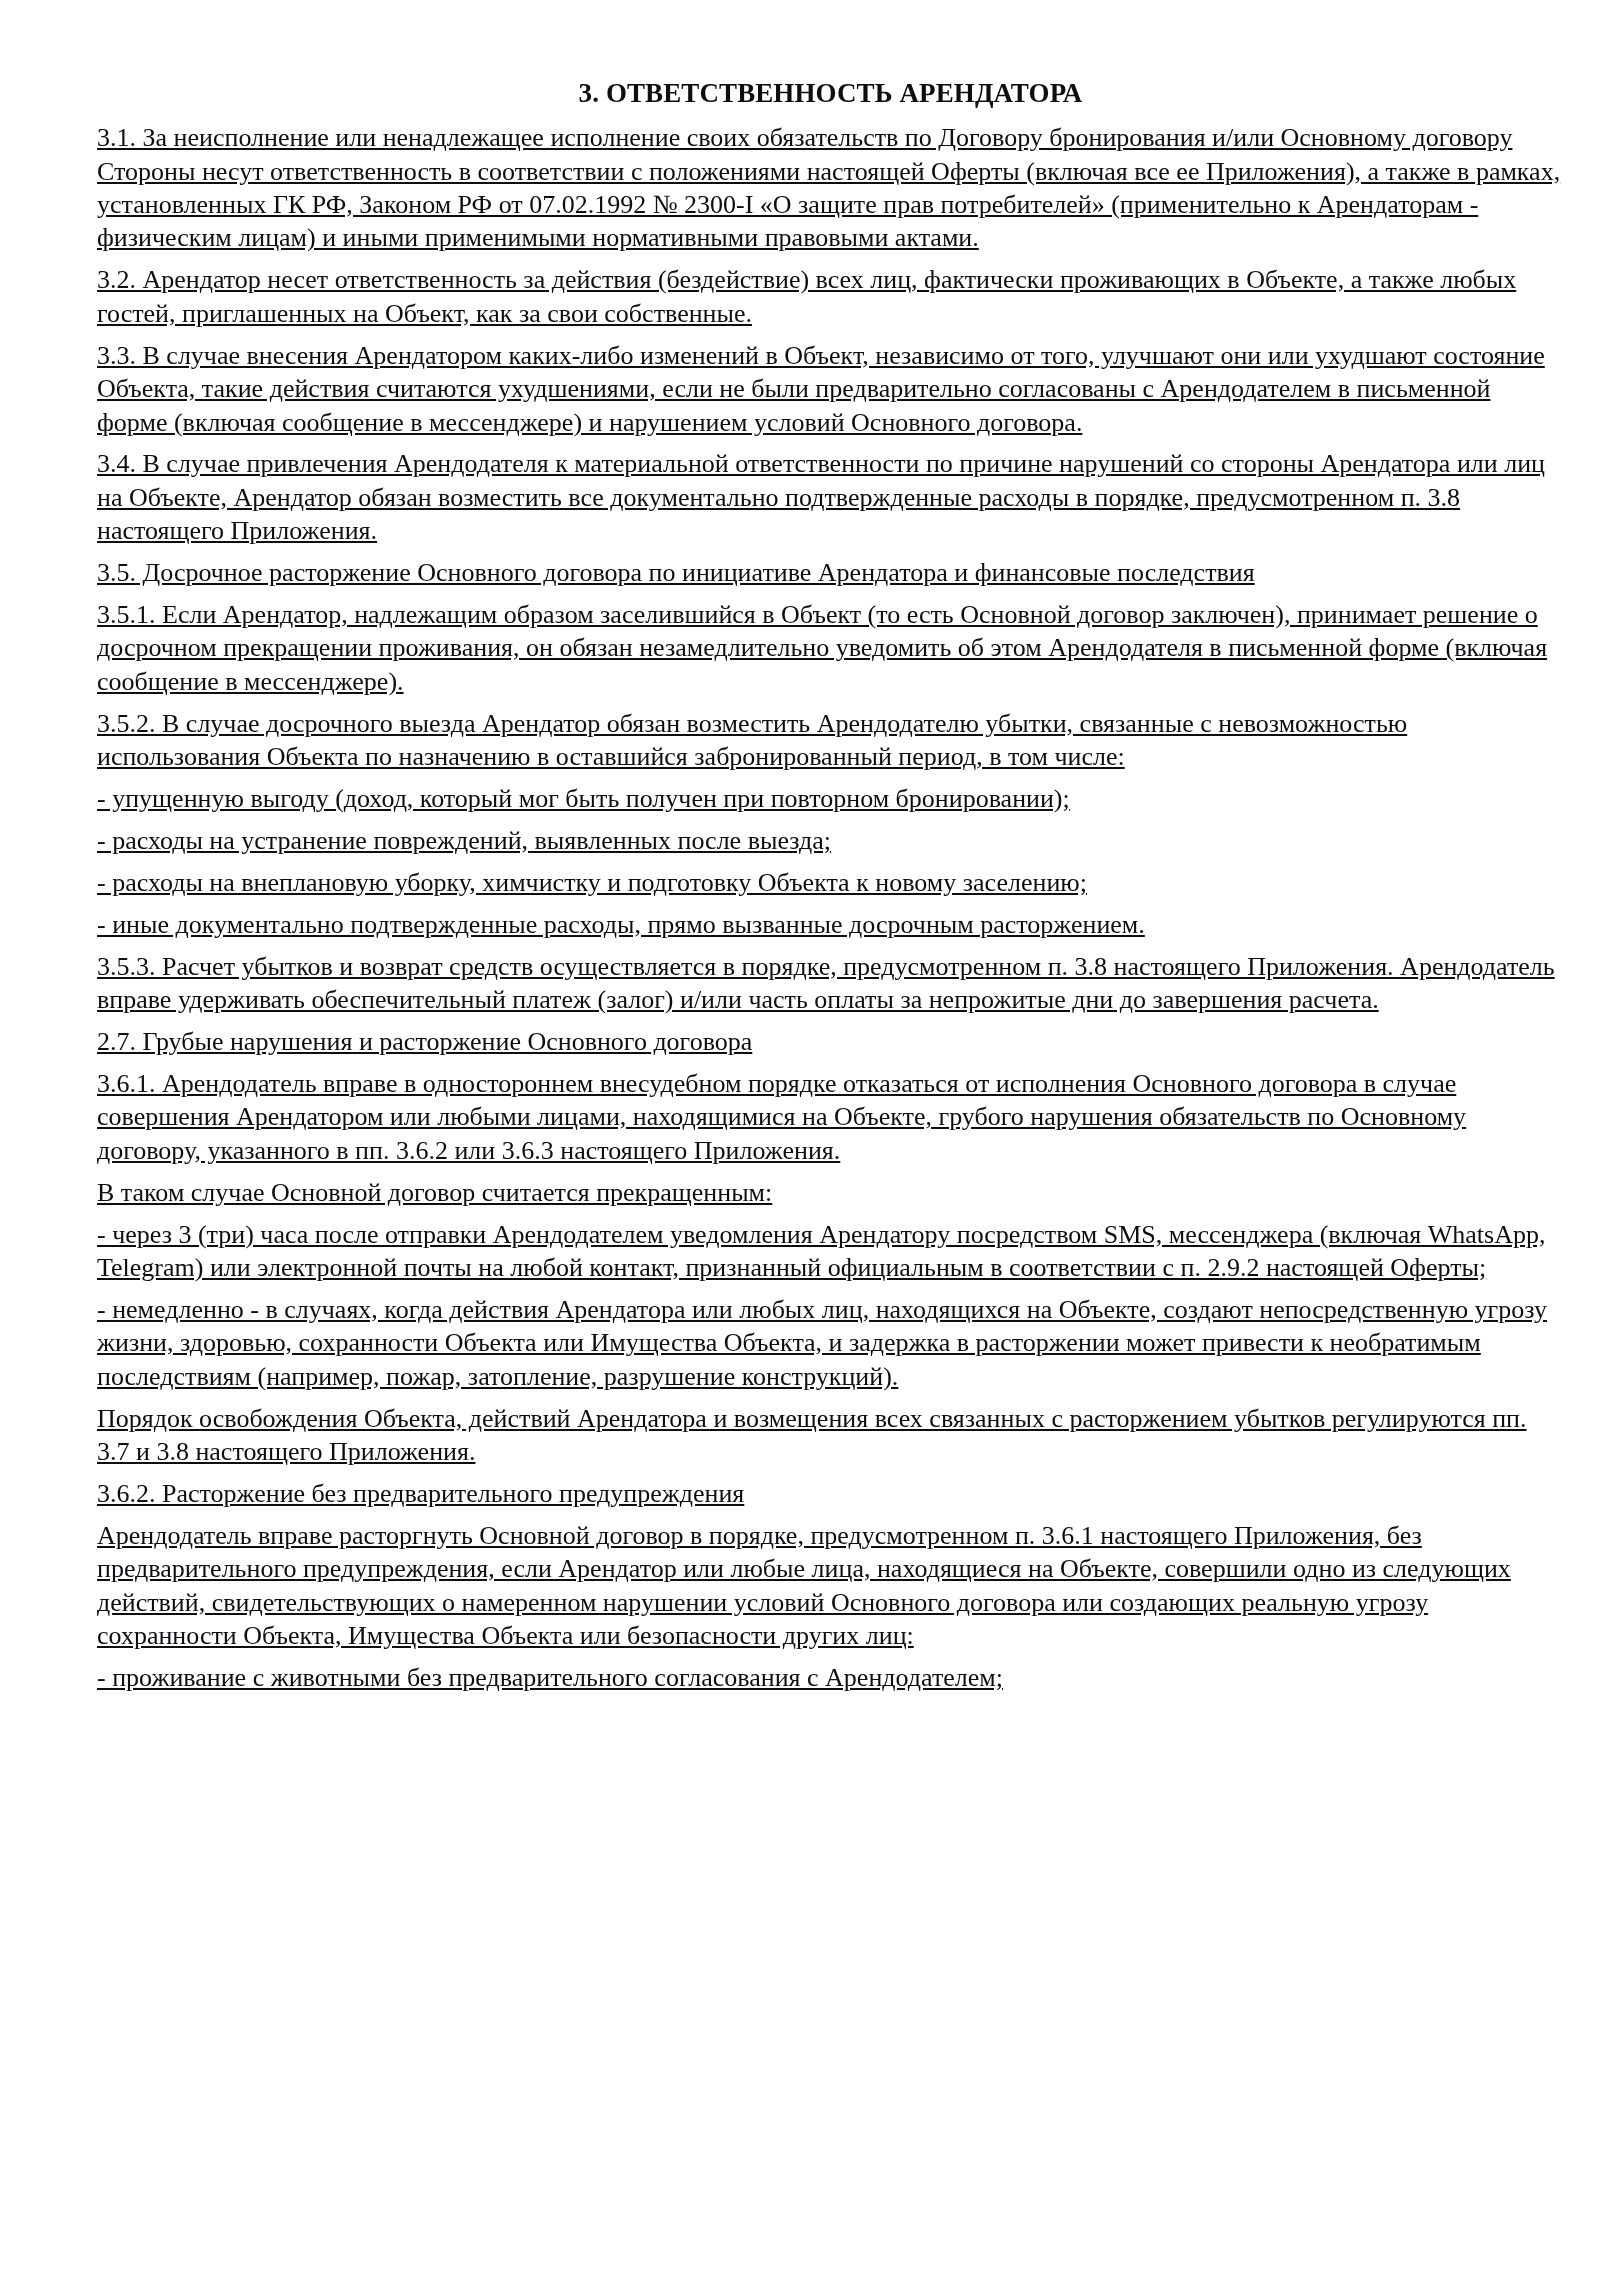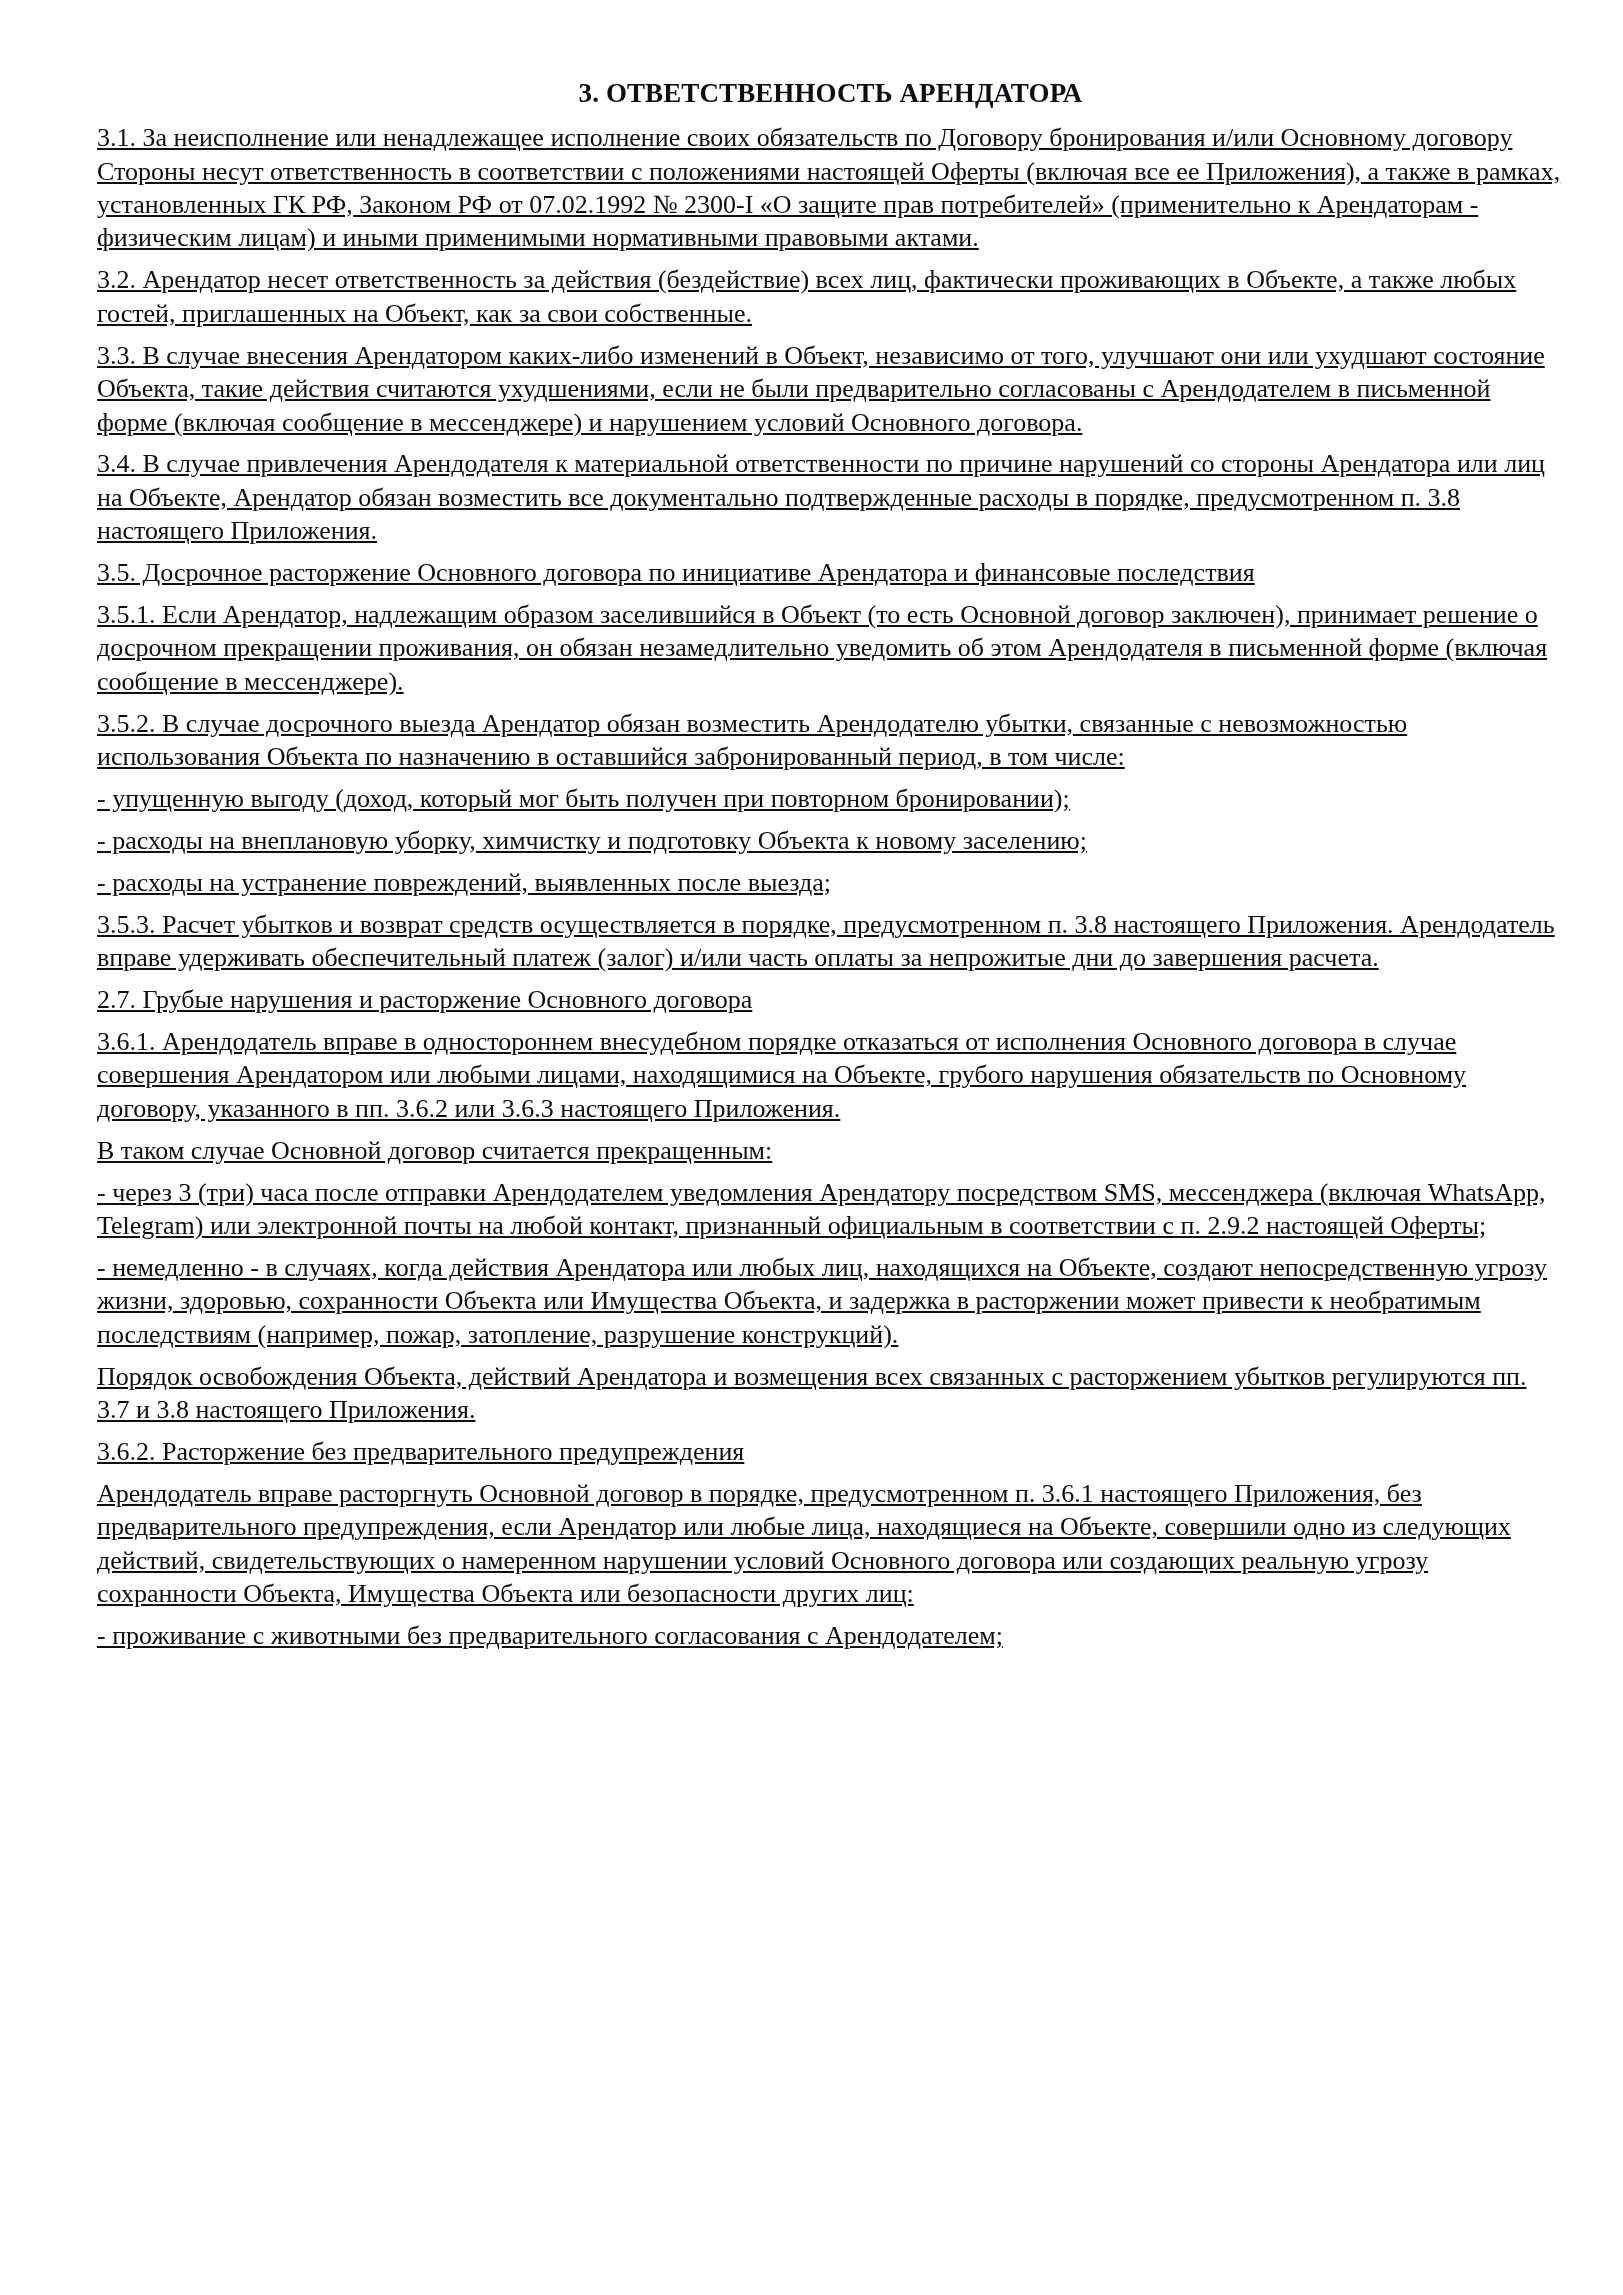--- a/index.html
+++ b/index.html
@@ -43,22 +43,23 @@
   <h1 class="doc-title">3. ОТВЕТСТВЕННОСТЬ АРЕНДАТОРА</h1>
   <div class="body">
     <p class="para">3.1. За неисполнение или ненадлежащее исполнение своих обязательств по Договору бронирования и/или Основному договору Стороны несут ответственность в соответствии с положениями настоящей Оферты (включая все ее Приложения), а также в рамках, установленных ГК РФ, Законом РФ от 07.02.1992 № 2300-I «О защите прав потребителей» (применительно к Арендаторам - физическим лицам) и иными применимыми нормативными правовыми актами.</p>
     <p class="para">3.2. Арендатор несет ответственность за действия (бездействие) всех лиц, фактически проживающих в Объекте, а также любых гостей, приглашенных на Объект, как за свои собственные.</p>
     <p class="para">3.3. В случае внесения Арендатором каких-либо изменений в Объект, независимо от того, улучшают они или ухудшают состояние Объекта, такие действия считаются ухудшениями, если не были предварительно согласованы с Арендодателем в письменной форме (включая сообщение в мессенджере) и нарушением условий Основного договора.</p>
     <p class="para">3.4. В случае привлечения Арендодателя к материальной ответственности по причине нарушений со стороны Арендатора или лиц на Объекте, Арендатор обязан возместить все документально подтвержденные расходы в порядке, предусмотренном п. 3.8 настоящего Приложения.</p>
     <p class="para">3.5. Досрочное расторжение Основного договора по инициативе Арендатора и финансовые последствия</p>
     <p class="para">3.5.1. Если Арендатор, надлежащим образом заселившийся в Объект (то есть Основной договор заключен), принимает решение о досрочном прекращении проживания, он обязан незамедлительно уведомить об этом Арендодателя в письменной форме (включая сообщение в мессенджере).</p>
     <p class="para">3.5.2. В случае досрочного выезда Арендатор обязан возместить Арендодателю убытки, связанные с невозможностью использования Объекта по назначению в оставшийся забронированный период, в том числе:</p>
     <p class="para">- упущенную выгоду (доход, который мог быть получен при повторном бронировании);</p>
+    <p class="para">- расходы на устранение повреждений, выявленных после выезда;</p>
     <p class="para">- расходы на внеплановую уборку, химчистку и подготовку Объекта к новому заселению;</p>
-    <p class="para">- расходы на устранение повреждений, выявленных после выезда;</p>
+    <p class="para">- иные документально подтвержденные расходы, прямо вызванные досрочным расторжением.</p>
     <p class="para">3.5.3. Расчет убытков и возврат средств осуществляется в порядке, предусмотренном п. 3.8 настоящего Приложения. Арендодатель вправе удерживать обеспечительный платеж (залог) и/или часть оплаты за непрожитые дни до завершения расчета.</p>
     <p class="para">2.7. Грубые нарушения и расторжение Основного договора</p>
     <p class="para">3.6.1. Арендодатель вправе в одностороннем внесудебном порядке отказаться от исполнения Основного договора в случае совершения Арендатором или любыми лицами, находящимися на Объекте, грубого нарушения обязательств по Основному договору, указанного в пп. 3.6.2 или 3.6.3 настоящего Приложения.</p>
     <p class="para">В таком случае Основной договор считается прекращенным:</p>
     <p class="para">- через 3 (три) часа после отправки Арендодателем уведомления Арендатору посредством SMS, мессенджера (включая WhatsApp, Telegram) или электронной почты на любой контакт, признанный официальным в соответствии с п. 2.9.2 настоящей Оферты;</p>
     <p class="para">- немедленно - в случаях, когда действия Арендатора или любых лиц, находящихся на Объекте, создают непосредственную угрозу жизни, здоровью, сохранности Объекта или Имущества Объекта, и задержка в расторжении может привести к необратимым последствиям (например, пожар, затопление, разрушение конструкций).</p>
     <p class="para">Порядок освобождения Объекта, действий Арендатора и возмещения всех связанных с расторжением убытков регулируются пп. 3.7 и 3.8 настоящего Приложения.</p>
     <p class="para">3.6.2. Расторжение без предварительного предупреждения</p>
     <p class="para">Арендодатель вправе расторгнуть Основной договор в порядке, предусмотренном п. 3.6.1 настоящего Приложения, без предварительного предупреждения, если Арендатор или любые лица, находящиеся на Объекте, совершили одно из следующих действий, свидетельствующих о намеренном нарушении условий Основного договора или создающих реальную угрозу сохранности Объекта, Имущества Объекта или безопасности других лиц:</p>
     <p class="para">- проживание с животными без предварительного согласования с Арендодателем;</p>

